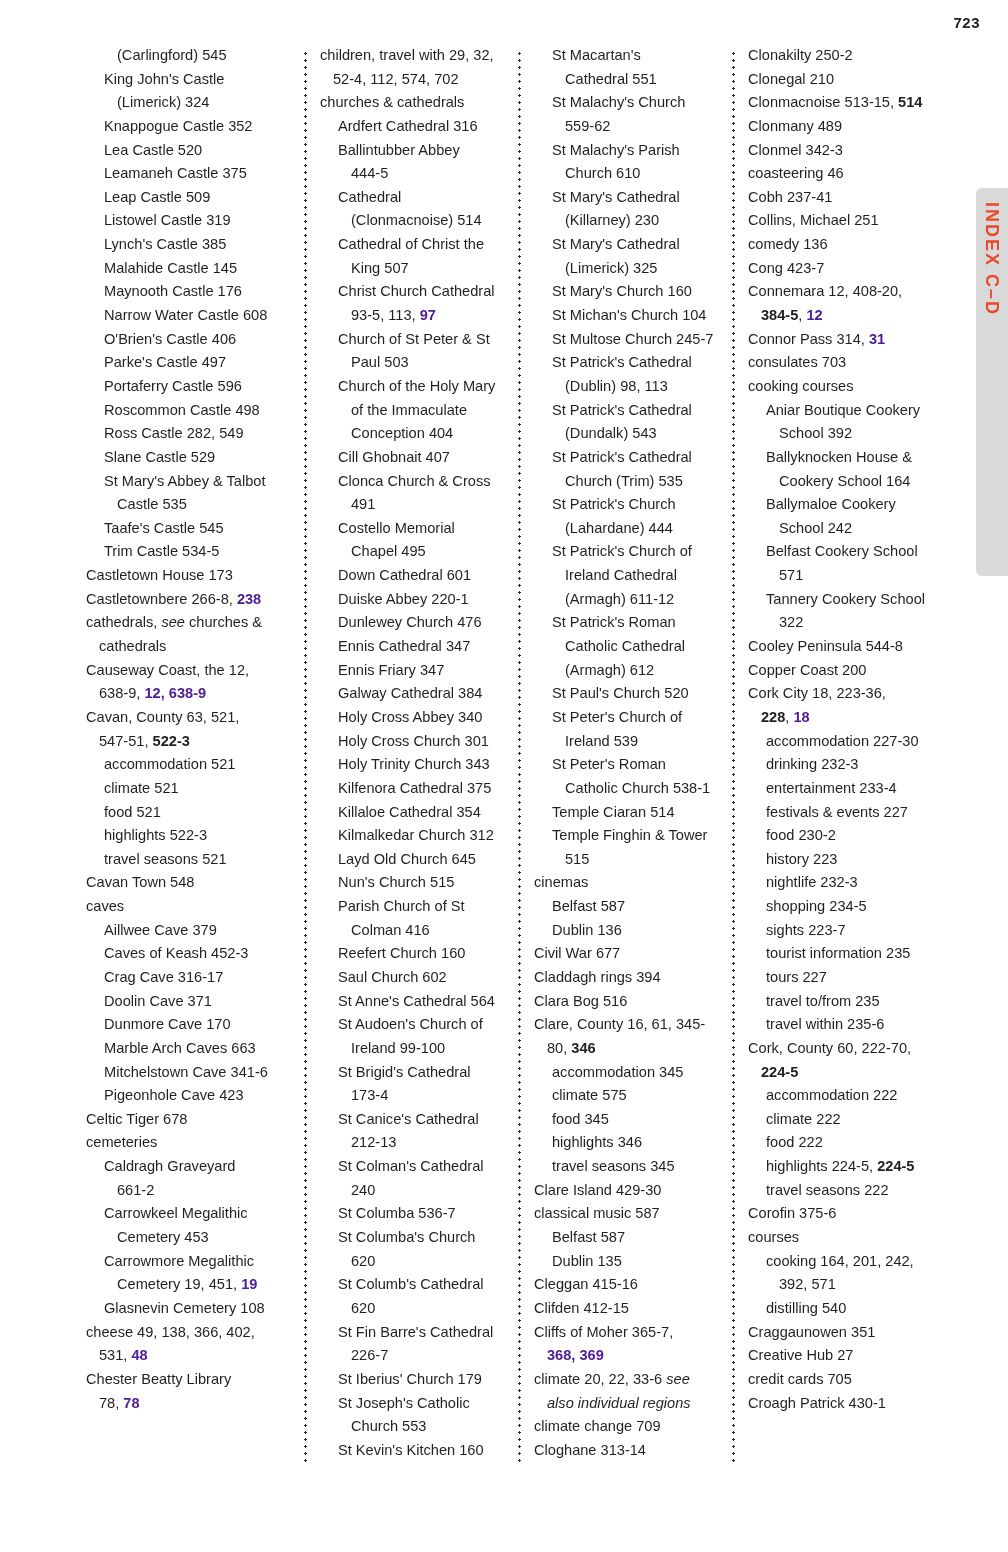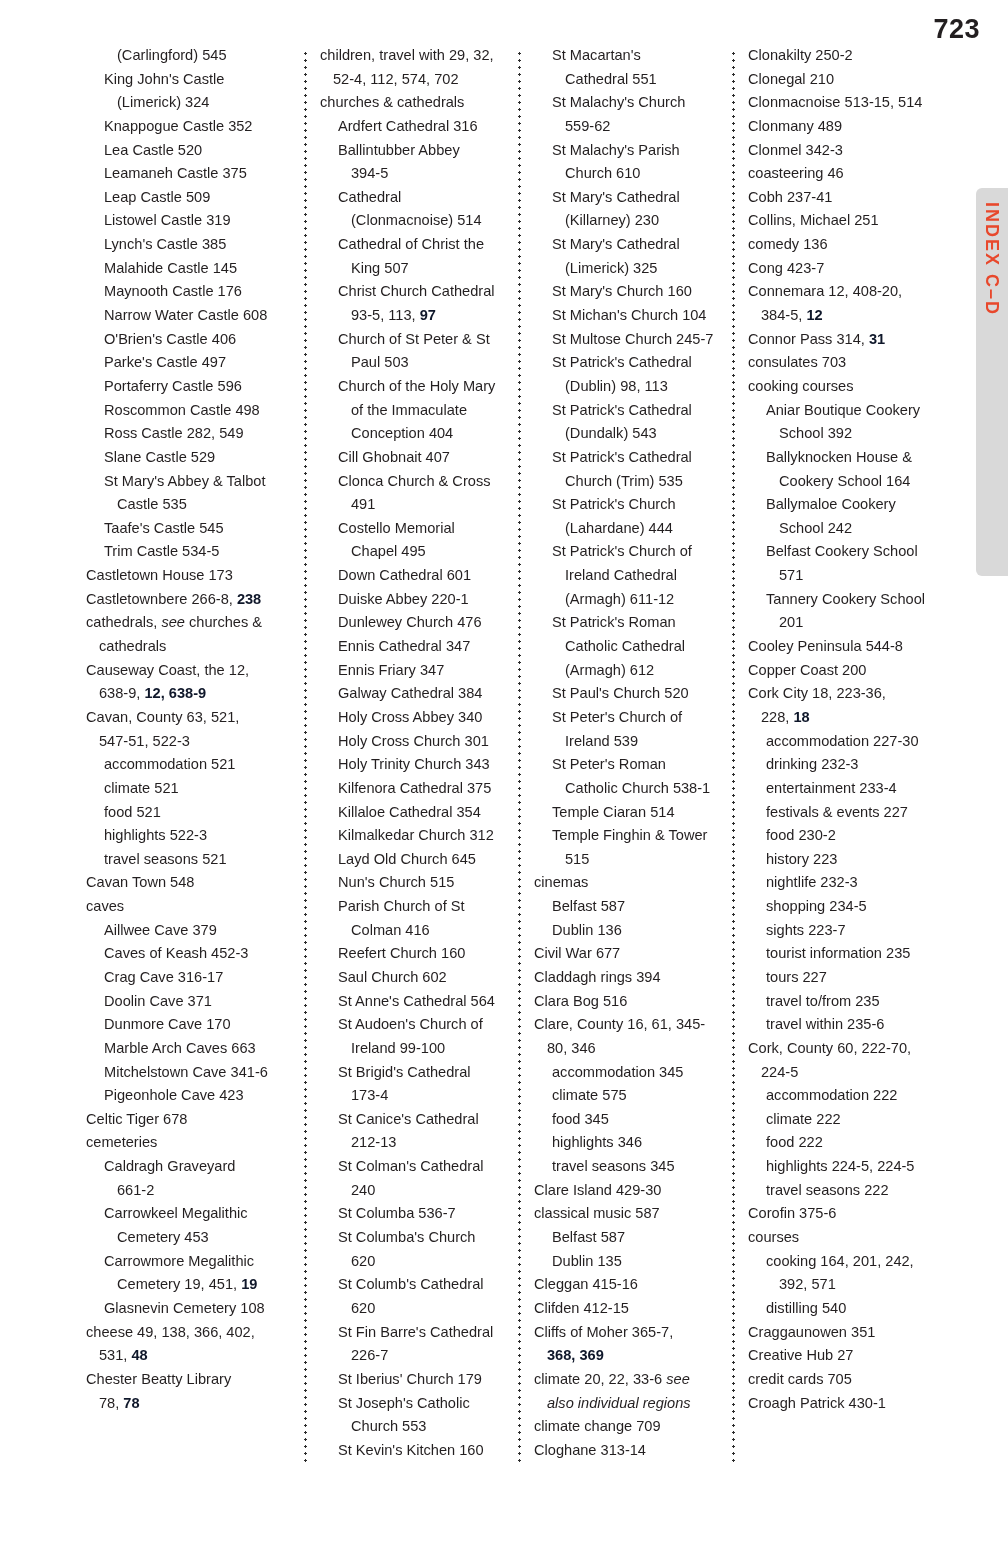--- a/index.html
+++ b/index.html
@@ -16,21 +16,21 @@
     overflow: hidden;
   }
   .page {
     position: absolute;
     inset: 0;
   }
   .page-number {
     position: absolute;
     top: 14px;
     right: 28px;
-    font-size: 27px;
+    font-size: 15px;
     font-weight: bold;
     letter-spacing: 0.5px;
     color: #231f20;
   }
   .side-tab {
     position: absolute;
     right: 0;
     top: 188px;
     width: 32px;
     height: 388px;
@@ -89,22 +89,22 @@
     font-size: 14.6px;
     line-height: 1.62;
     margin: 0;
     padding: 0;
     text-indent: -13px;
     padding-left: 13px;
   }
   .entry.lvl0 { margin-left: 0px; }
   .entry.lvl1 { margin-left: 18px; }
   .entry.cont { text-indent: 0; padding-left: 13px; }
-  b { font-weight: normal; }
-  .hl { color: #0f172a; font-weight: bold; }
+  b { font-weight: bold; }
+  .hl { color: #4c1d95; font-weight: bold; }
   .it { font-style: italic; }
 </style>
 </head>
 <body>
 
 <div class="page">
 
   <div class="page-number">723</div>
 
   <div class="side-tab"></div>
@@ -173,21 +173,21 @@
         <div class="entry lvl0">Chester Beatty Library</div>
         <div class="entry lvl0 cont">78, <span class="hl">78</span></div>
       </div>
       <div class="col">
         <div class="col-rule"></div>
         <div class="entry lvl0">children, travel with 29, 32,</div>
         <div class="entry lvl0 cont">52-4, 112, 574, 702</div>
         <div class="entry lvl0">churches &amp; cathedrals</div>
         <div class="entry lvl1">Ardfert Cathedral 316</div>
         <div class="entry lvl1">Ballintubber Abbey</div>
-        <div class="entry lvl1 cont">394-5</div>
+        <div class="entry lvl1 cont">444-5</div>
         <div class="entry lvl1">Cathedral</div>
         <div class="entry lvl1 cont">(Clonmacnoise) 514</div>
         <div class="entry lvl1">Cathedral of Christ the</div>
         <div class="entry lvl1 cont">King 507</div>
         <div class="entry lvl1">Christ Church Cathedral</div>
         <div class="entry lvl1 cont">93-5, 113, <span class="hl">97</span></div>
         <div class="entry lvl1">Church of St Peter &amp; St</div>
         <div class="entry lvl1 cont">Paul 503</div>
         <div class="entry lvl1">Church of the Holy Mary</div>
         <div class="entry lvl1 cont">of the Immaculate</div>
@@ -318,21 +318,21 @@
         <div class="entry lvl0">cooking courses</div>
         <div class="entry lvl1">Aniar Boutique Cookery</div>
         <div class="entry lvl1 cont">School 392</div>
         <div class="entry lvl1">Ballyknocken House &amp;</div>
         <div class="entry lvl1 cont">Cookery School 164</div>
         <div class="entry lvl1">Ballymaloe Cookery</div>
         <div class="entry lvl1 cont">School 242</div>
         <div class="entry lvl1">Belfast Cookery School</div>
         <div class="entry lvl1 cont">571</div>
         <div class="entry lvl1">Tannery Cookery School</div>
-        <div class="entry lvl1 cont">201</div>
+        <div class="entry lvl1 cont">322</div>
         <div class="entry lvl0">Cooley Peninsula 544-8</div>
         <div class="entry lvl0">Copper Coast 200</div>
         <div class="entry lvl0">Cork City 18, 223-36,</div>
         <div class="entry lvl0 cont"><b>228</b>, <span class="hl">18</span></div>
         <div class="entry lvl1">accommodation 227-30</div>
         <div class="entry lvl1">drinking 232-3</div>
         <div class="entry lvl1">entertainment 233-4</div>
         <div class="entry lvl1">festivals &amp; events 227</div>
         <div class="entry lvl1">food 230-2</div>
         <div class="entry lvl1">history 223</div>

